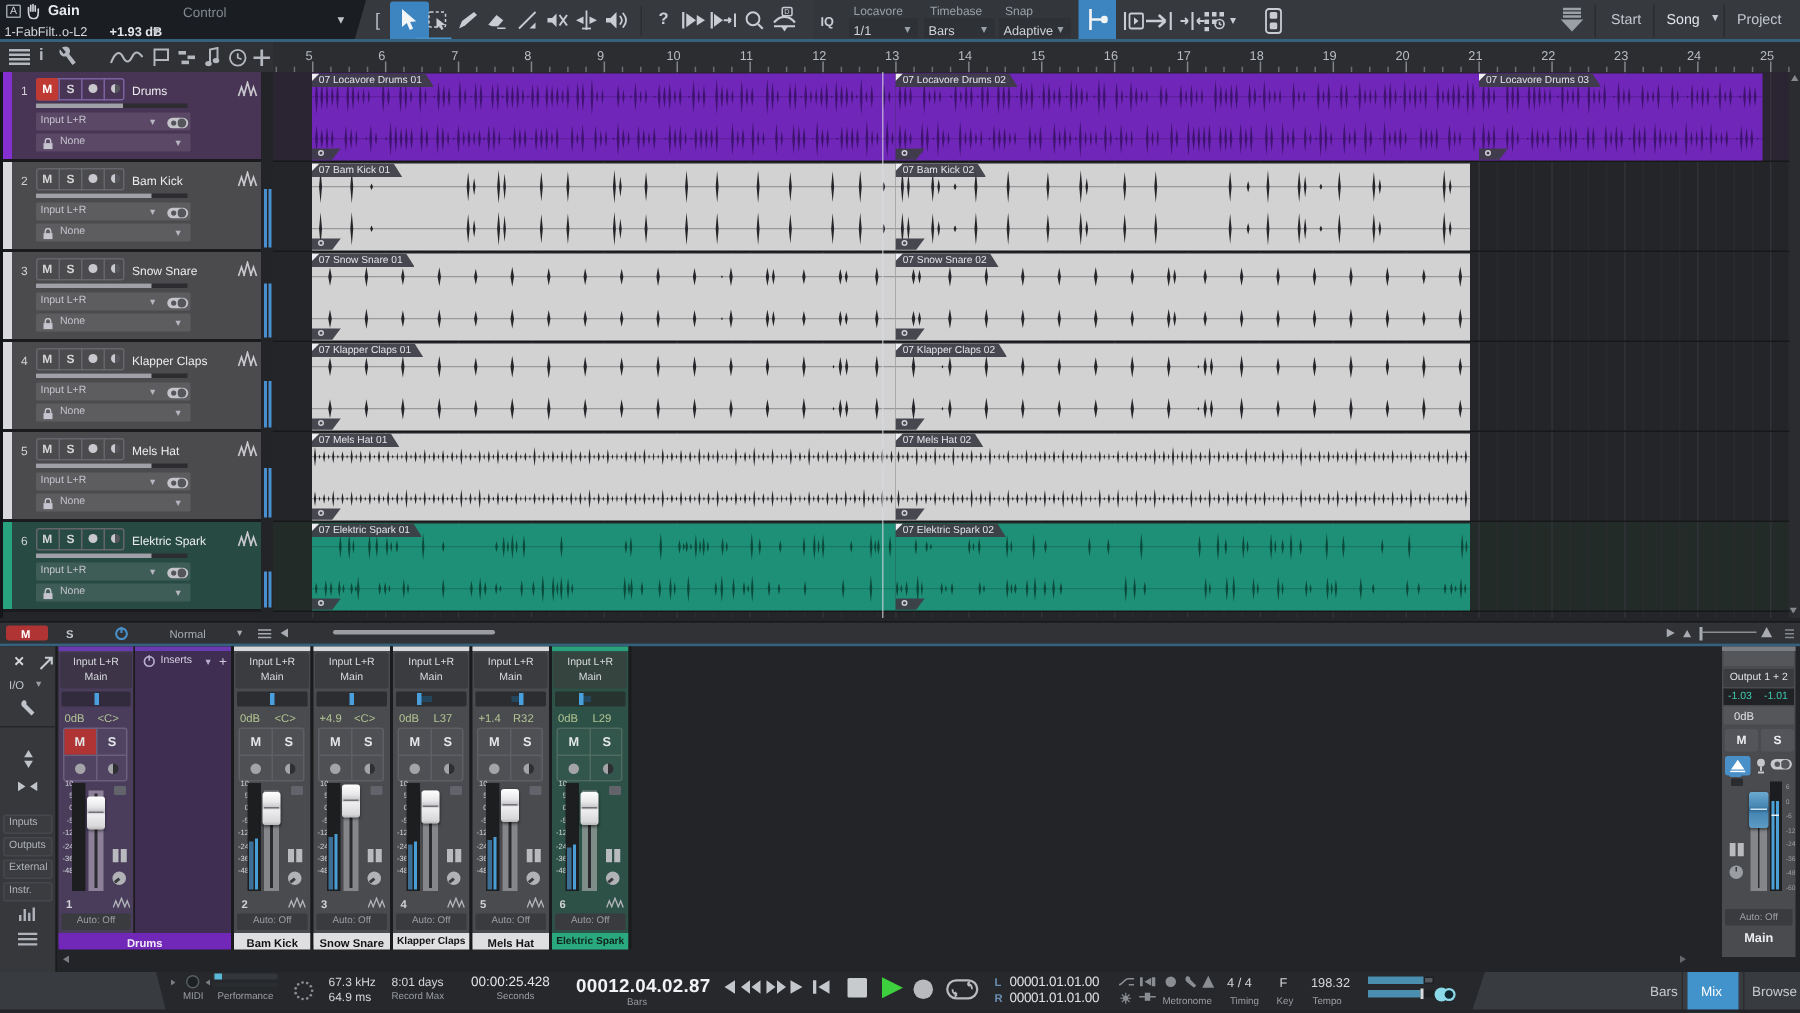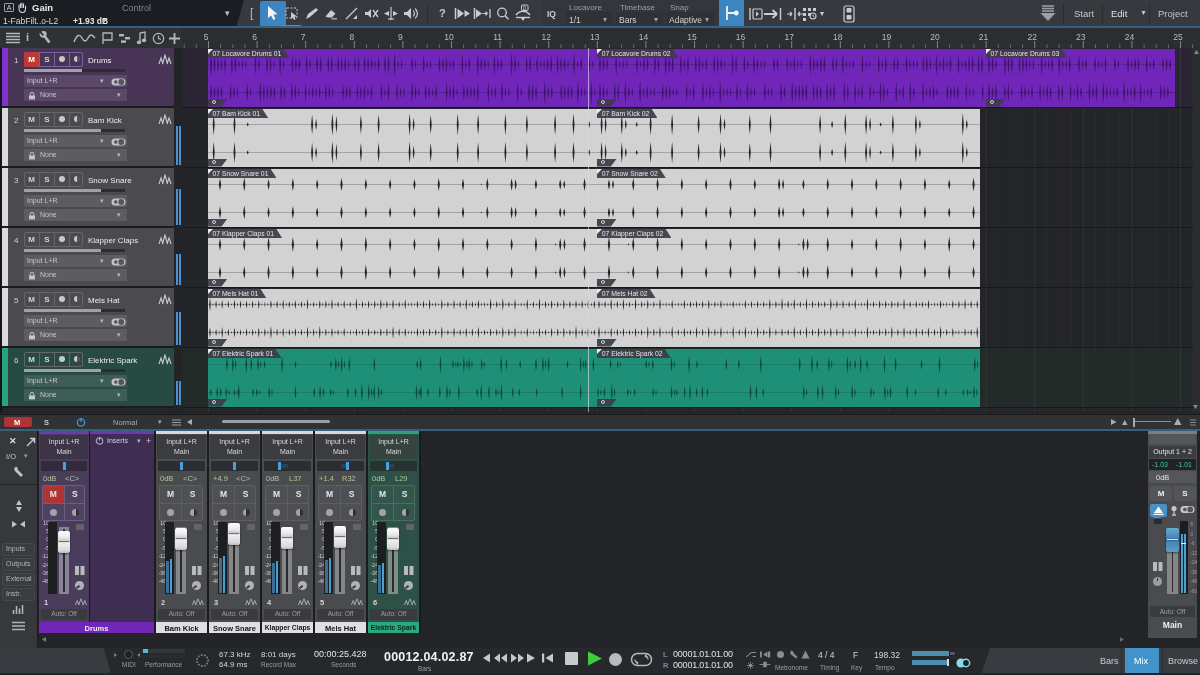--- a/index.html
+++ b/index.html
@@ -127,21 +127,21 @@
       <rect x="3.5" y="3" width="5" height="4.5" rx="1" fill="#c9cdd3"></rect>
       <rect x="3.5" y="10" width="5" height="4.5" rx="1" fill="#c9cdd3"></rect>
     </svg>
 <svg class="ab" style="left:1038px;top:4px" width="20" height="19" viewBox="0 0 20 19">
       <path d="M4 2 L16 2 M4 4.5 L16 4.5 M4 7 L16 7" stroke="#9aa0a6" stroke-width="1.6"></path>
       <path d="M2.5 9 L17.5 9 L10 17 Z" fill="#9aa0a6"></path>
     </svg>
 <div class="ab" style="left:1063px;top:3px;width:1px;height:22px;background:#2a2c2f;"></div>
 <div class="tx" style="left:1074px;top:8px;font-size:9.5px;color:#c3c7cd;">Start</div>
 <div class="ab" style="left:1102px;top:3px;width:1px;height:22px;background:#2a2c2f;"></div>
-<div class="tx" style="left:1111px;top:8px;font-size:9.5px;color:#dfe2e6;">Edit</div>
+<div class="tx" style="left:1111px;top:8px;font-size:9.5px;color:#dfe2e6;">Song</div>
 <div class="tx" style="left:1140px;top:8.5px;font-size:7px;color:#c3c7cd;">▼</div>
 <div class="ab" style="left:1149px;top:3px;width:1px;height:22px;background:#2a2c2f;"></div>
 <div class="tx" style="left:1158px;top:8px;font-size:9.5px;color:#c3c7cd;">Project</div>
 <div class="ab" style="left:0px;top:26px;width:1200px;height:2px;background:#35617c;"></div>
 <div class="ab" style="left:0px;top:28px;width:1200px;height:20px;background:#2f3135;"></div>
 <div class="ab" style="left:182px;top:28px;width:1018px;height:20px;background:#2b2d30;"></div>
 <svg class="ab" style="left:5px;top:32px" width="16" height="12" viewBox="0 0 16 12">
       <path d="M1 1.5 H15 M1 4.5 H15 M1 7.5 H15 M1 10.5 H15" stroke="#b4b8be" stroke-width="1.6"></path>
     </svg>
 <div class="tx" style="left:26px;top:31px;font-size:11px;color:#b4b8be;font-weight:bold;font-style:normal">i</div>

